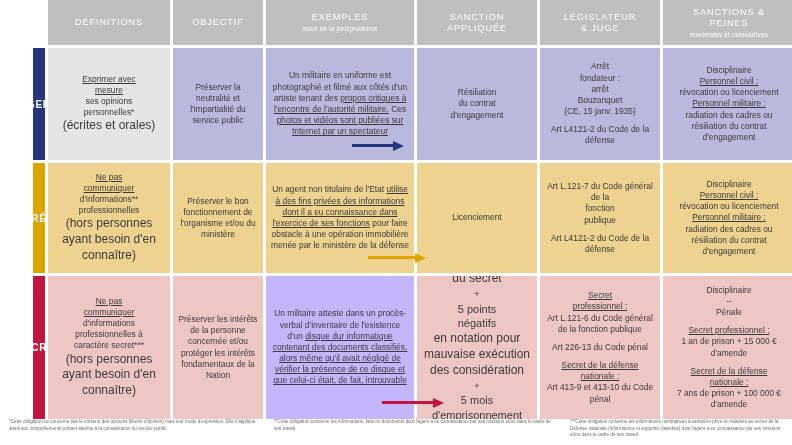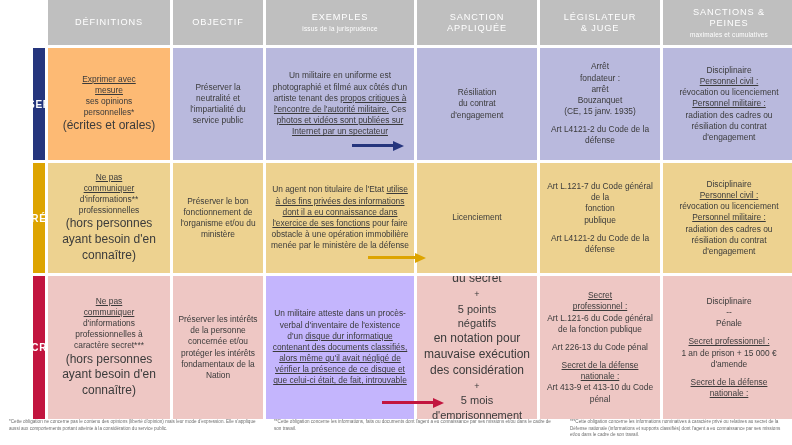--- a/index.html
+++ b/index.html
@@ -148,21 +148,21 @@
     </div>
     <div class="cell hdr">
       <span class="h-main">SANCTIONS &amp;</span>
       <span class="h-main">PEINES</span>
       <span class="h-sub">maximales et cumulatives</span>
     </div>
 
     <div class="cell rowlabel r1-label" style="background:#25357d">
       <span>RÉSERVE</span>
     </div>
-    <div class="cell body" style="background:#fdba74">
+    <div class="cell body" style="background:#e5e5e5">
       <p><u>Exprimer avec</u></p>
       <p><u>mesure</u></p>
       <p><span>ses </span><b>opinions</b></p>
       <p><b>personnelles*</b></p>
       <p class="smaller">(écrites et orales)</p>
     </div>
     <div class="cell body" style="background:#b9b9dd">
       <p>Préserver la neutralité et l'impartialité du service public</p>
     </div>
     <div class="cell body" style="background:#b9b9dd">
@@ -267,20 +267,21 @@
     <div class="cell body" style="background:#eec7c4">
       <p><b>Disciplinaire</b></p>
       <p><b>--</b></p>
       <p><b>Pénale</b></p>
       <div class="gap"></div>
       <p><u>Secret professionnel :</u></p>
       <p>1 an de prison + 15 000 € d'amende</p>
       <div class="gap"></div>
       <p><u>Secret de la défense</u></p>
       <p><u>nationale :</u></p>
+      <p>7 ans de prison + 100 000 € d'amende</p>
     </div>
 
   </div>
 
   <div class="arrow arrow-1">
     <div class="shaft"></div>
     <div class="head"></div>
   </div>
   <div class="arrow arrow-2">
     <div class="shaft"></div>

